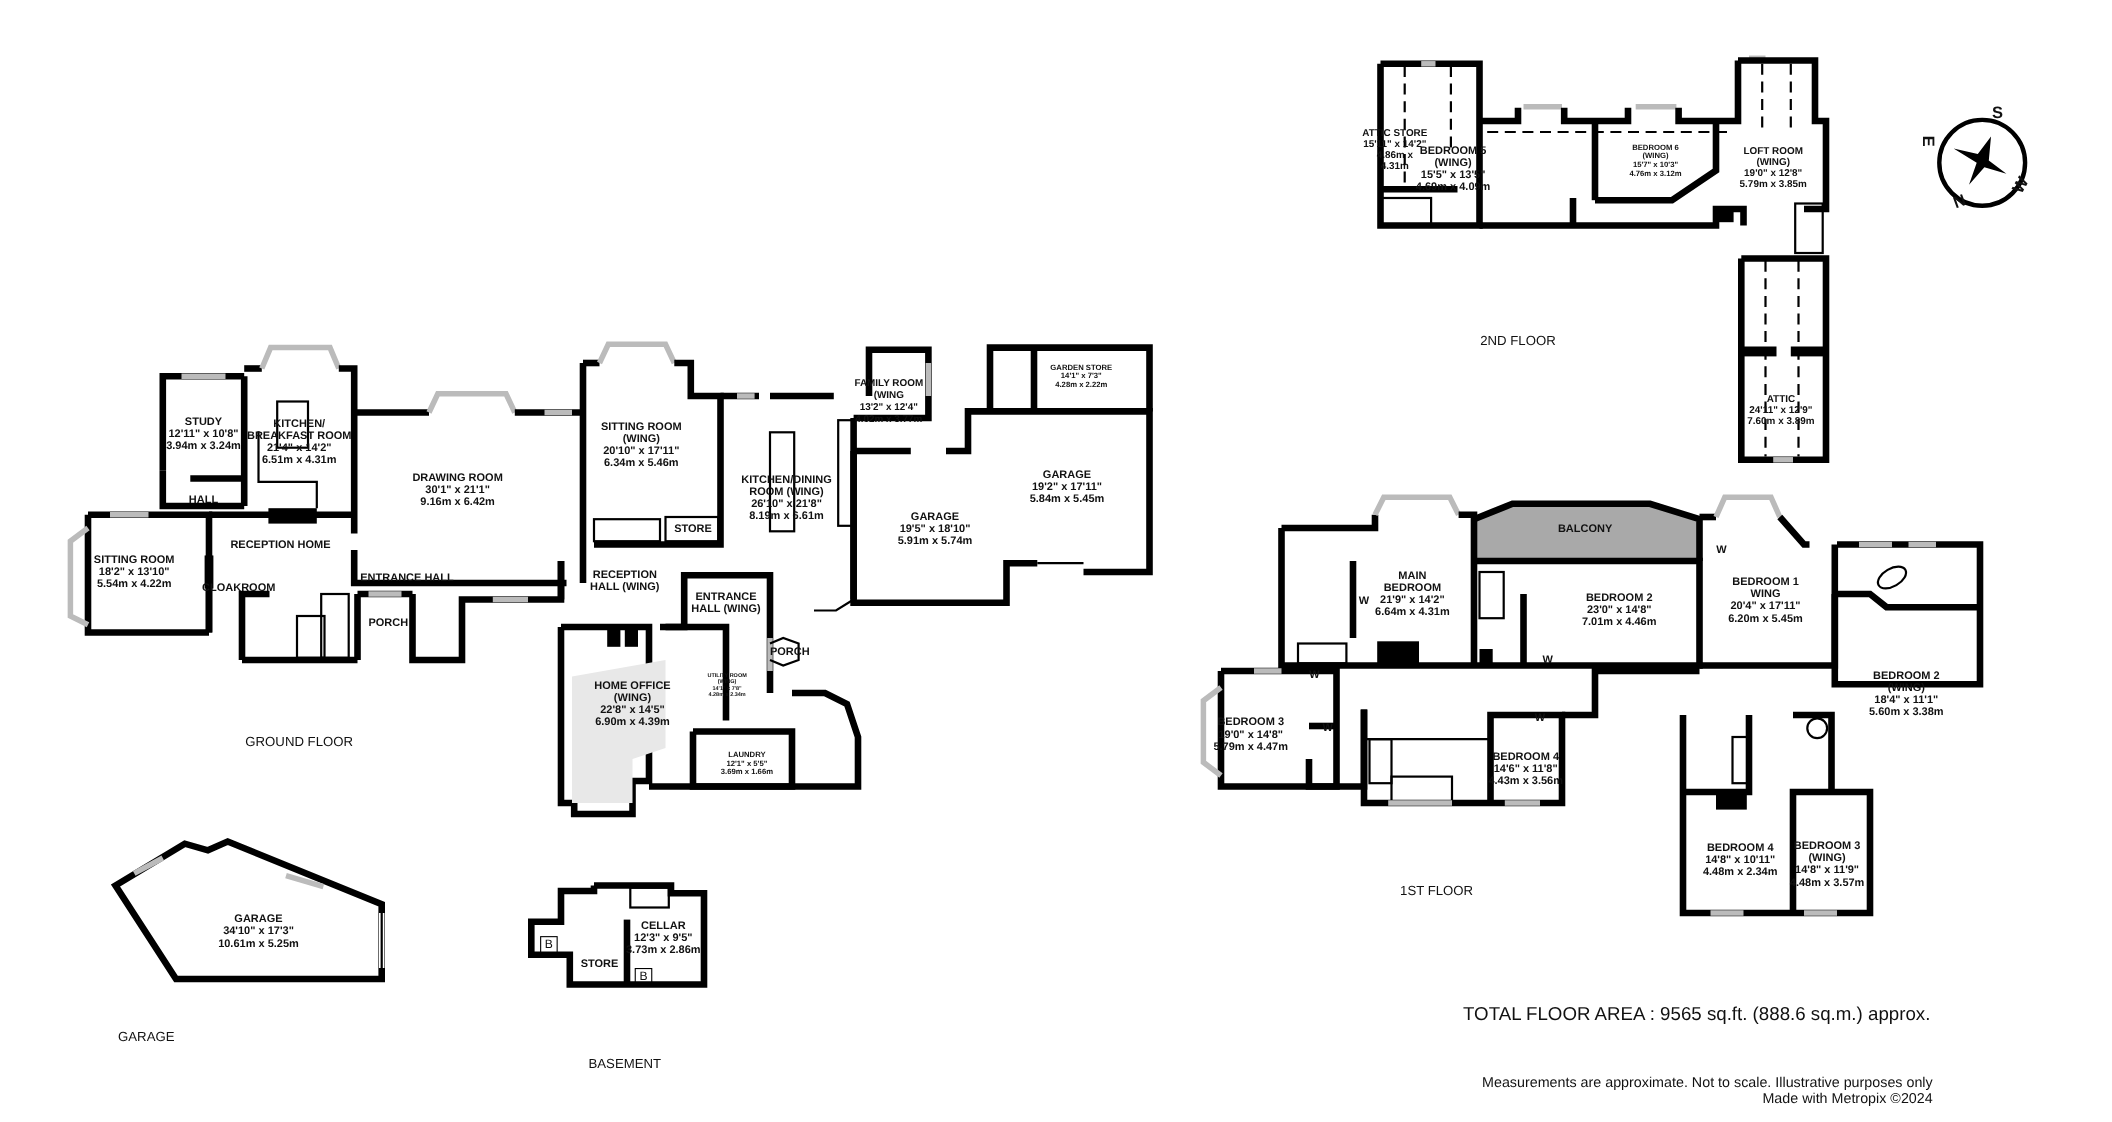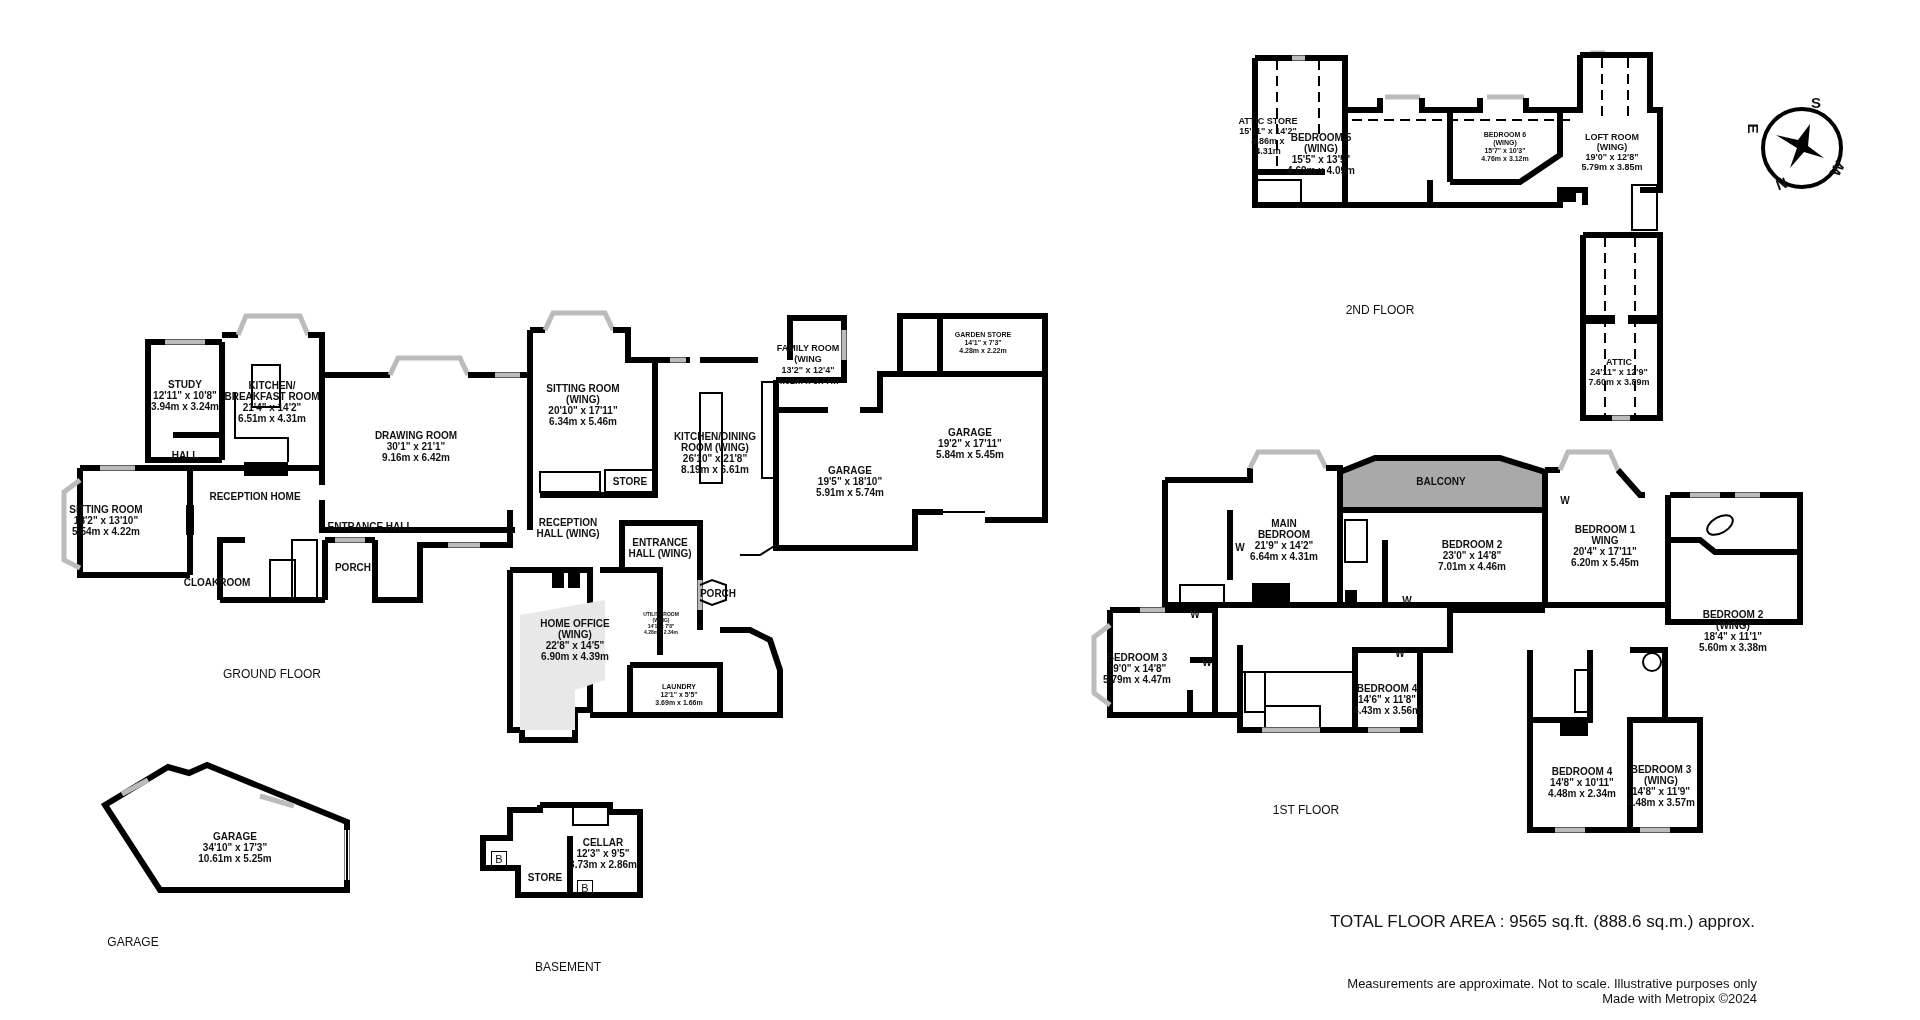--- a/index.html
+++ b/index.html
@@ -257,29 +257,29 @@
 <div class="room" style="left:970px;top:443px;">
   <span class="nm">GARAGE</span>
   <span class="dim">19'2"  x 17'11"</span>
   <span class="dim">5.84m  x 5.45m</span>
 </div>
 <div class="room" style="left:850px;top:481px;">
   <span class="nm">GARAGE</span>
   <span class="dim">19'5"  x 18'10"</span>
   <span class="dim">5.91m  x 5.74m</span>
 </div>
-<div class="room" style="left:106px;top:520px;">
+<div class="room" style="left:122px;top:520px;">
   <span class="nm">SITTING ROOM</span>
   <span class="dim">18'2"  x 13'10"</span>
   <span class="dim">5.54m  x 4.22m</span>
 </div>
 <div class="room" style="left:255px;top:496px;">
   <span class="nm">RECEPTION HOME</span>
 </div>
-<div class="room" style="left:217px;top:535px;margin-top:47px;">
+<div class="room" style="left:217px;top:535px;">
   <span class="nm">CLOAKROOM</span>
 </div>
 <div class="room" style="left:370px;top:526px;">
   <span class="nm">ENTRANCE HALL</span>
 </div>
 <div class="room" style="left:353px;top:567px;">
   <span class="nm">PORCH</span>
 </div>
 <div class="room" style="left:568px;top:528px;width:80px;white-space:normal;">
   <span class="nm">RECEPTION HALL (WING)</span>

